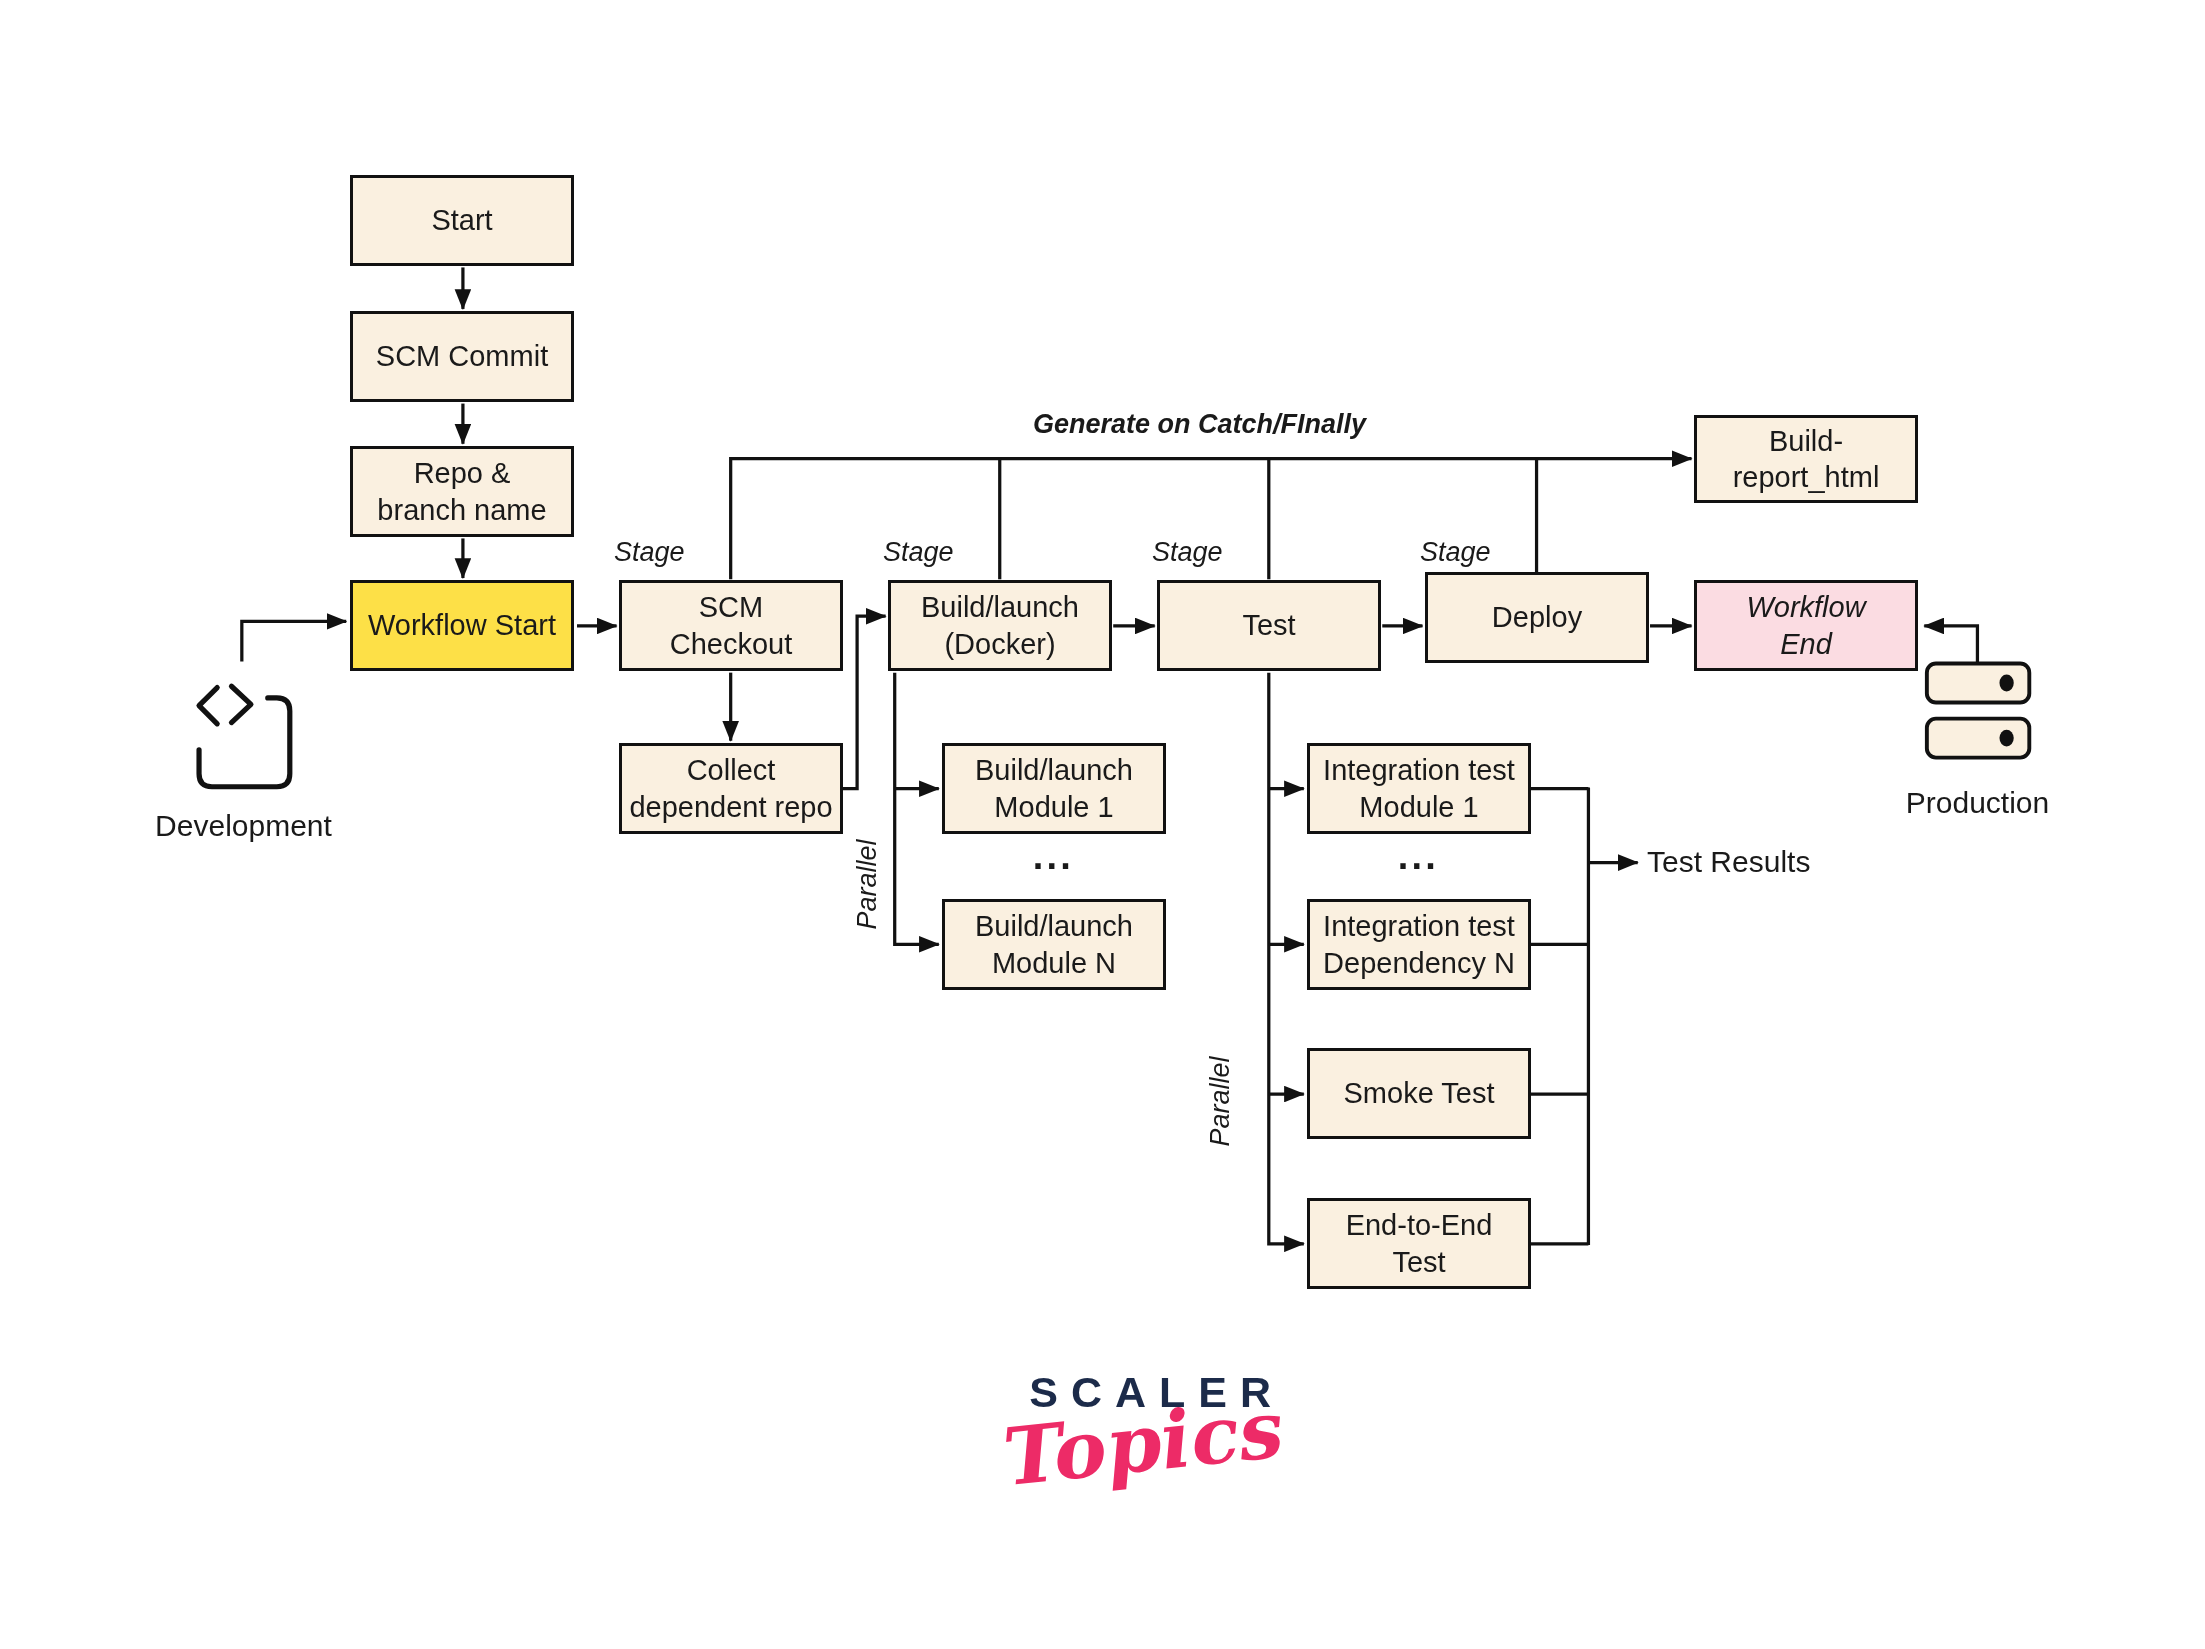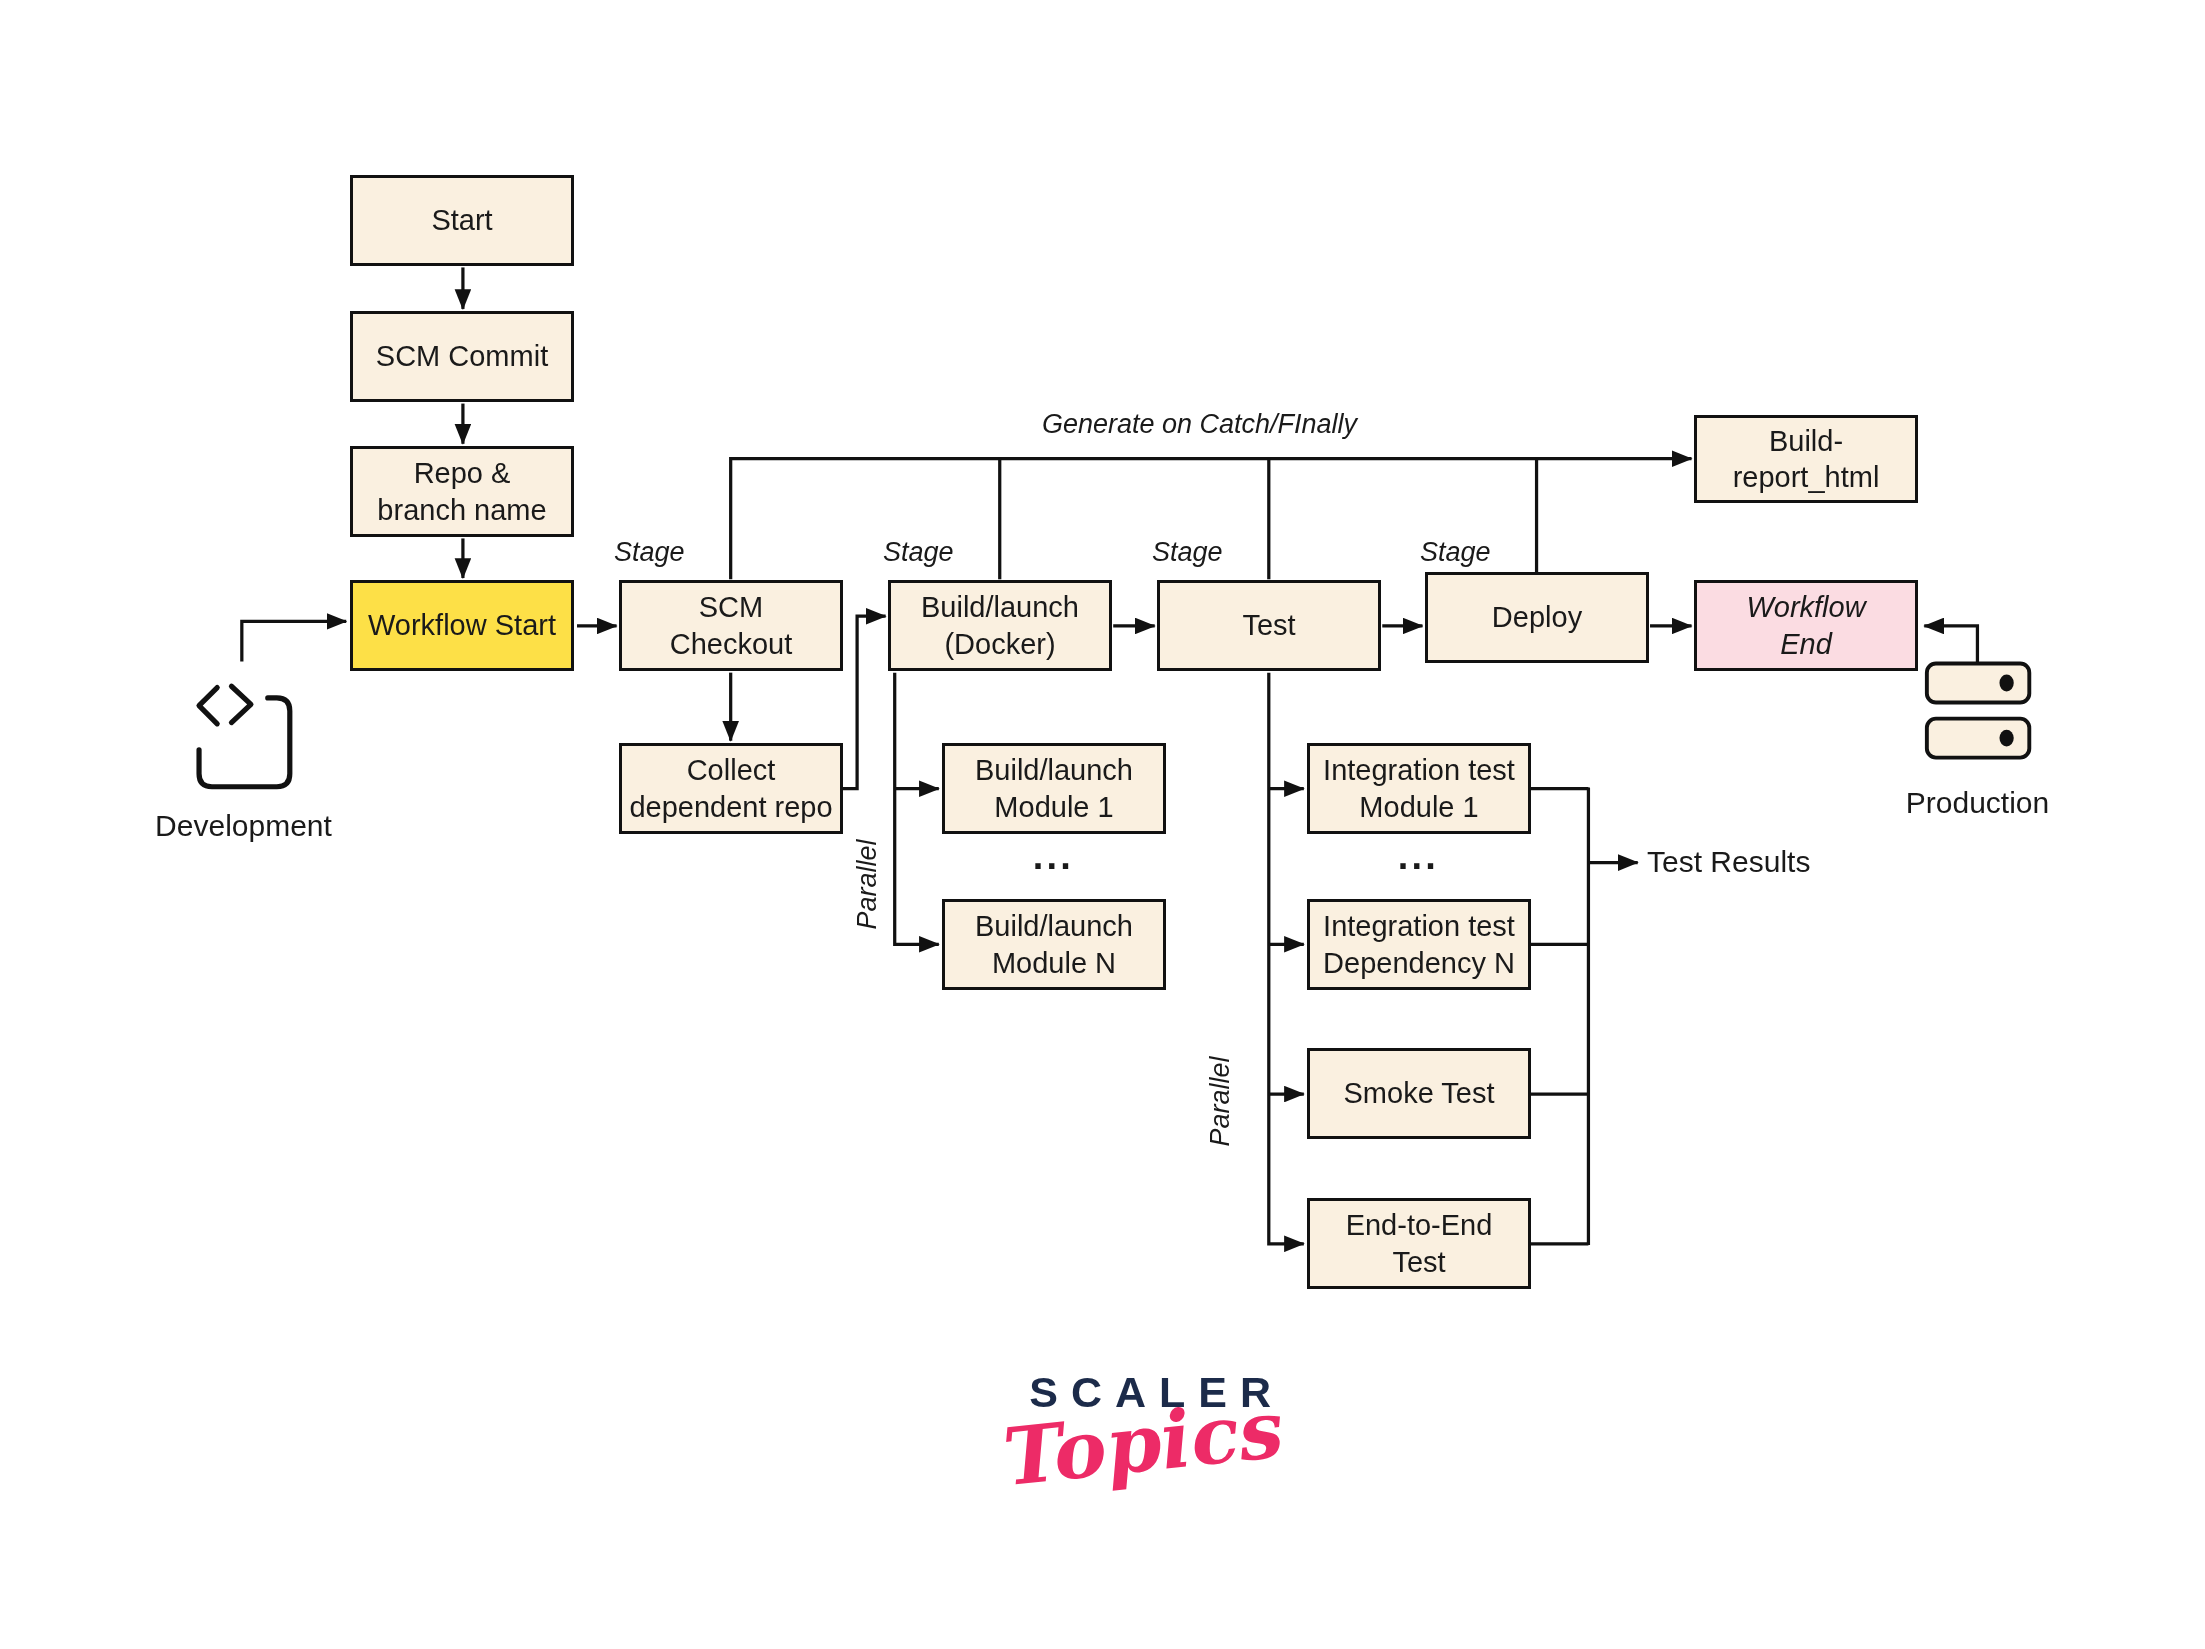--- a/index.html
+++ b/index.html
@@ -13,21 +13,21 @@
     position:absolute; width:224px; height:91px; box-sizing:border-box;
     background:#faf0e0; border:3.9px solid #111111;
     display:flex; align-items:center; justify-content:center; text-align:center;
   }
   .box span{white-space:pre-line; font-size:29px; line-height:1.25;}
   .box.green{background:#fde047;}
   .box.pink{background:#fbdce2;font-style:italic;}
   .box.report{height:88px;}
   .note{position:absolute; font-size:27px; font-style:italic;}
   .note.stage{width:109px; }
-  .note.gen{width:493px; text-align:center;}
+  .note.gen{width:493px; text-align:center;font-weight:bold;}
   .note.parallel{width:143px; text-align:center; transform:rotate(-90deg); transform-origin:center center;}
   .plain{position:absolute; font-size:30px;}
   .plain.centered{text-align:center;}
   .dots{position:absolute; width:91px; text-align:center; font-size:38px; font-weight:700; letter-spacing:3.2px;}
   .logo{position:absolute; left:921px; top:1368px; width:363px; text-align:right;}
   .logo .scaler{font-size:43px; font-weight:700; letter-spacing:13px; color:#1c2b4a;}
   .logo .topics{
     font-family:"DejaVu Serif","Liberation Serif",serif; font-style:italic; font-weight:700;
     font-size:79px; color:#ed2b67; transform:rotate(-6deg); margin-top:-11.7px; line-height:1.1;
   }

